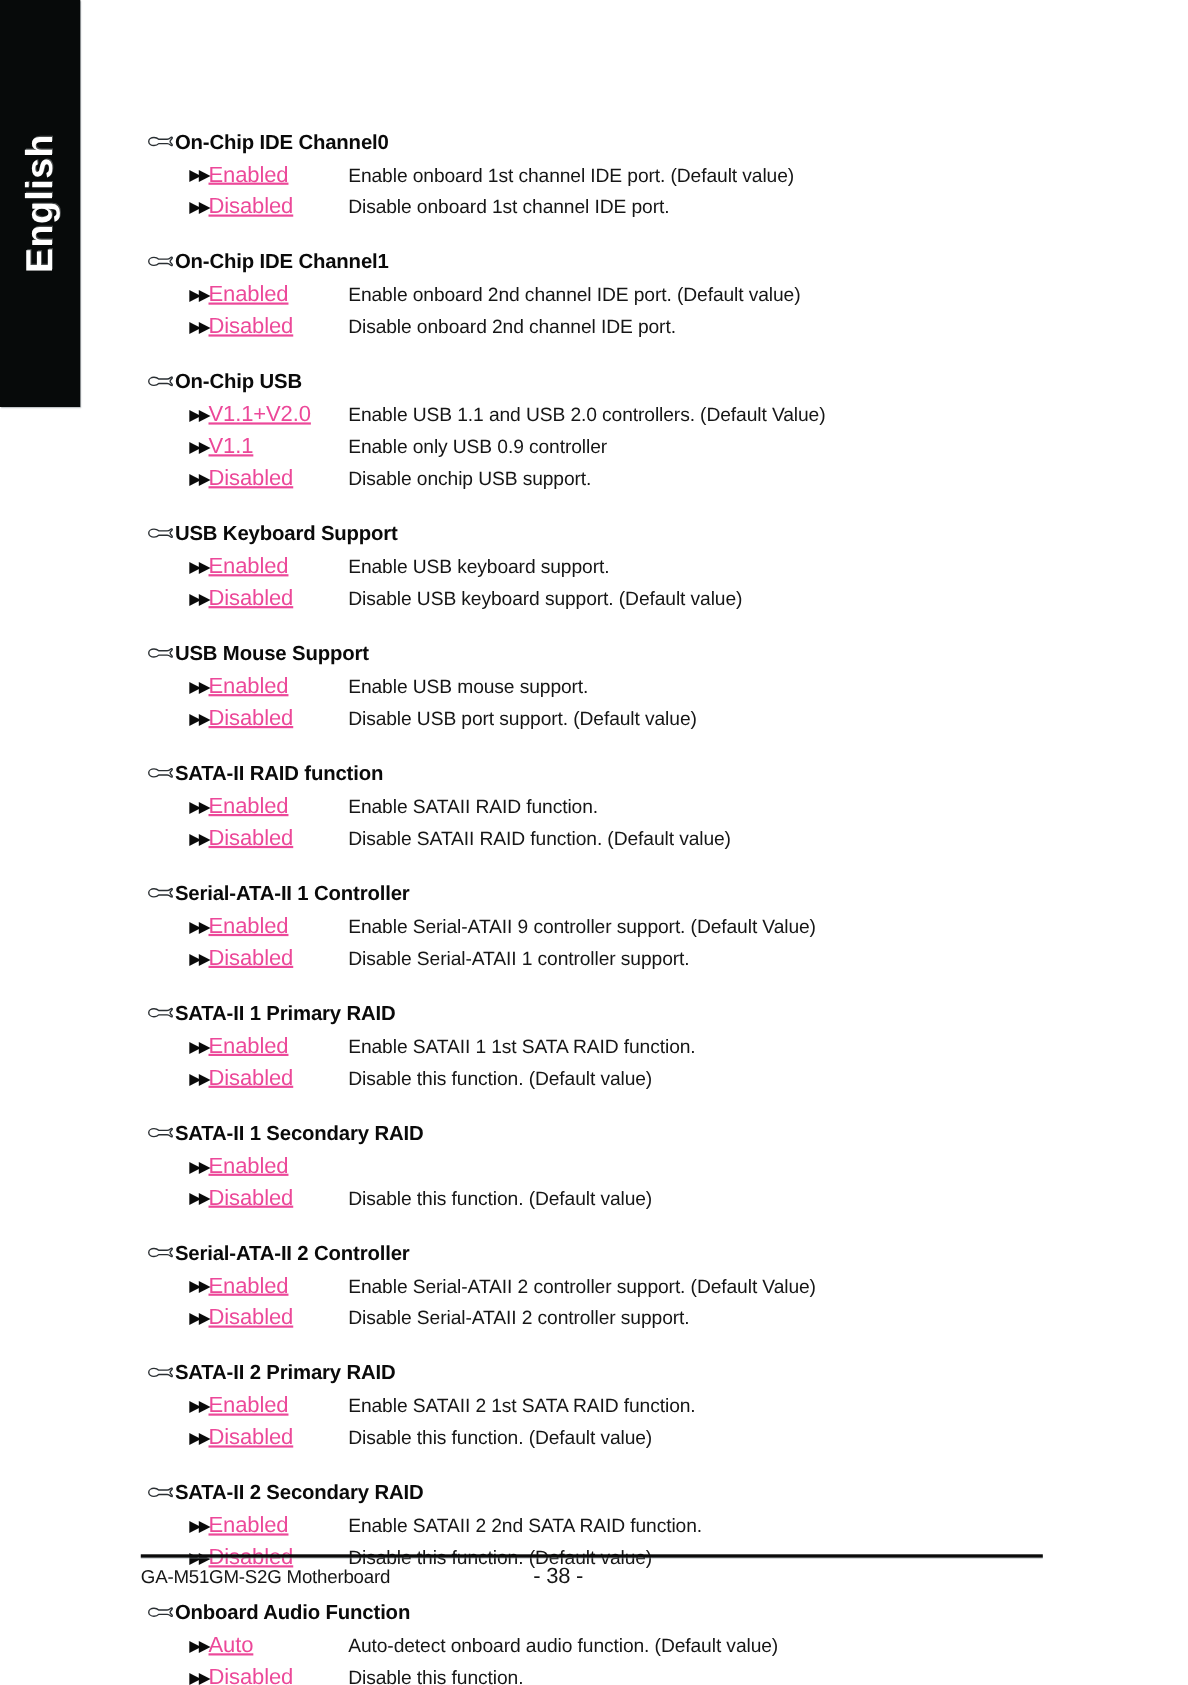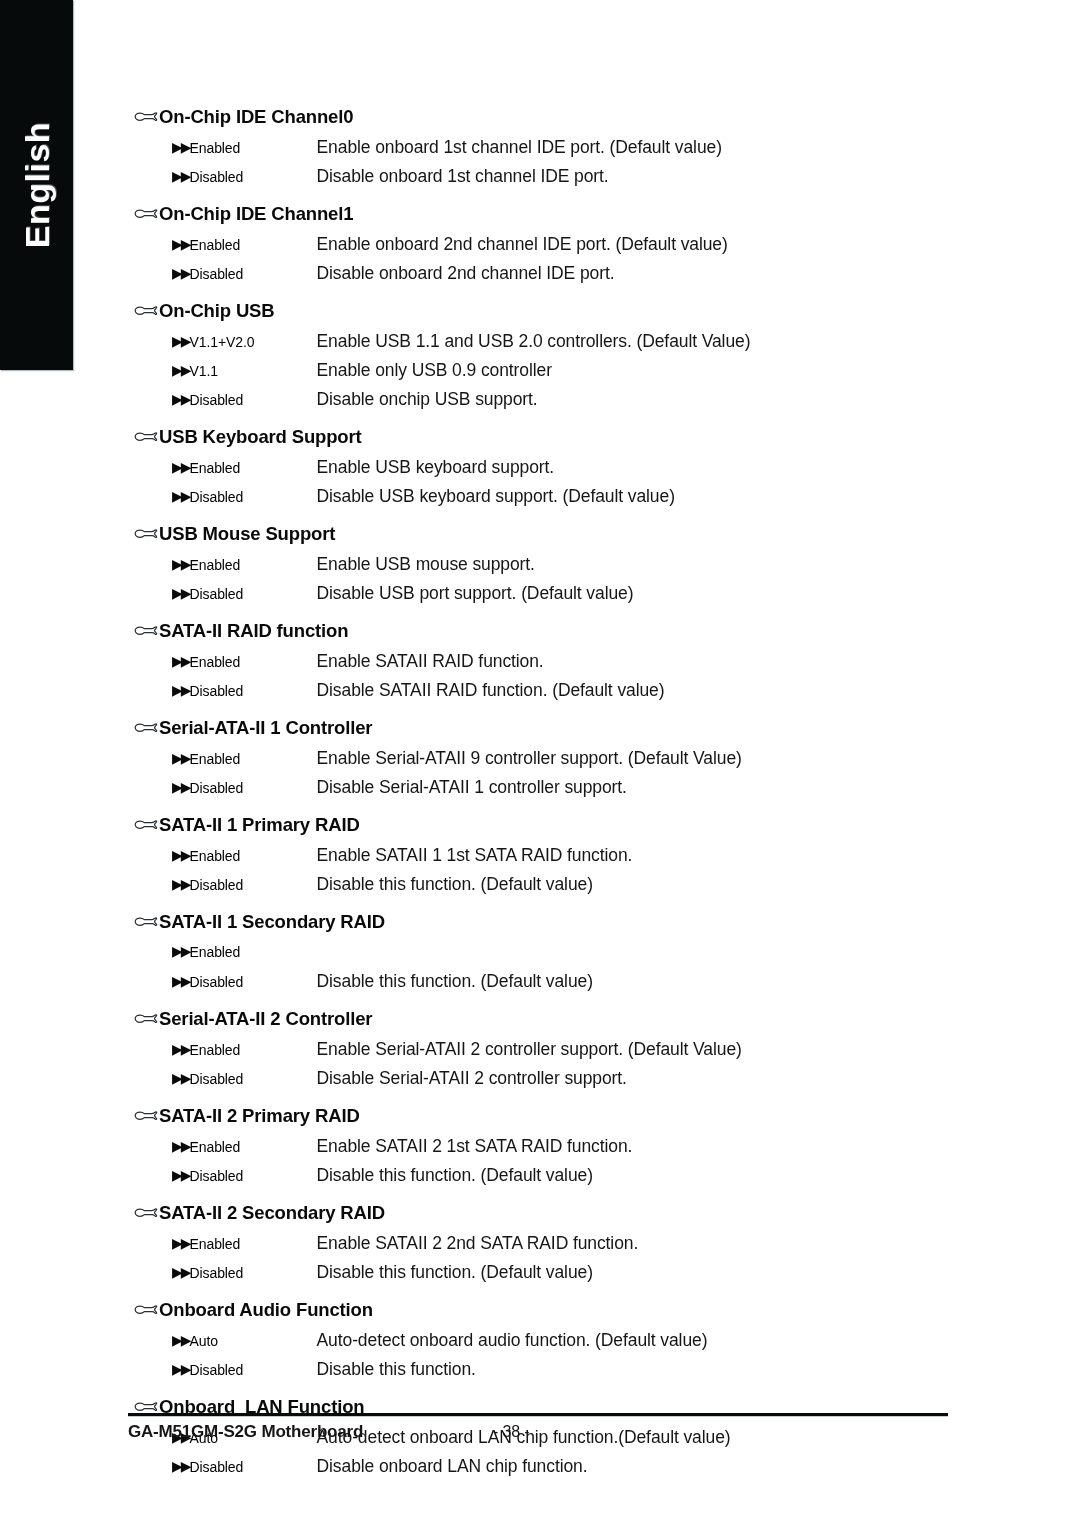--- a/index.html
+++ b/index.html
@@ -43,20 +43,21 @@
   
   #content {
     position: absolute;
     left: 0;
     top: 0;
     width: 1080px;
   }
 
   .section {
     position: relative;
+    margin-top: 12px;
   }
 
   .sec-head {
     display: flex;
     align-items: flex-start;
     margin-left: 133px;
     height: 32px;
   }
   .hand-icon {
     width: 26px;
@@ -84,25 +85,26 @@
     flex: 0 0 16px;
     font-size: 14px;
     line-height: 1;
     color: #0a0a0a;
     position: relative;
     top: -1px;
     letter-spacing: -2px;
   }
   .opt-label {
     flex: 0 0 127px;
-    font-size: 14px;
+    font-size: 20px;
     line-height: 22px;
     letter-spacing: -0.1px;
     white-space: pre;
-    color: #000000;
+    color: #ec4899;
+    text-decoration: underline;
   }
   .opt-desc {
     font-size: 17.5px;
     line-height: 22px;
     letter-spacing: -0.1px;
     white-space: pre;
     color: #161616;
     text-align: center;
   }
 
@@ -124,25 +126,24 @@
   #footer-line {
     display: flex;
     align-items: baseline;
     margin-top: 6px;
   }
   #footer-doc {
     font-size: 17px;
     letter-spacing: -0.2px;
     white-space: pre;
     color: #161616;
-    font-weight: bold;
   }
   #footer-page {
     margin-left: 130px;
-    font-size: 16px;
+    font-size: 20px;
     letter-spacing: -0.2px;
     white-space: pre;
     color: #161616;
   }
 </style>
 </head>
 <body>
 
 <div id="lang-tab">
   <div id="lang-tab-label">English</div>

